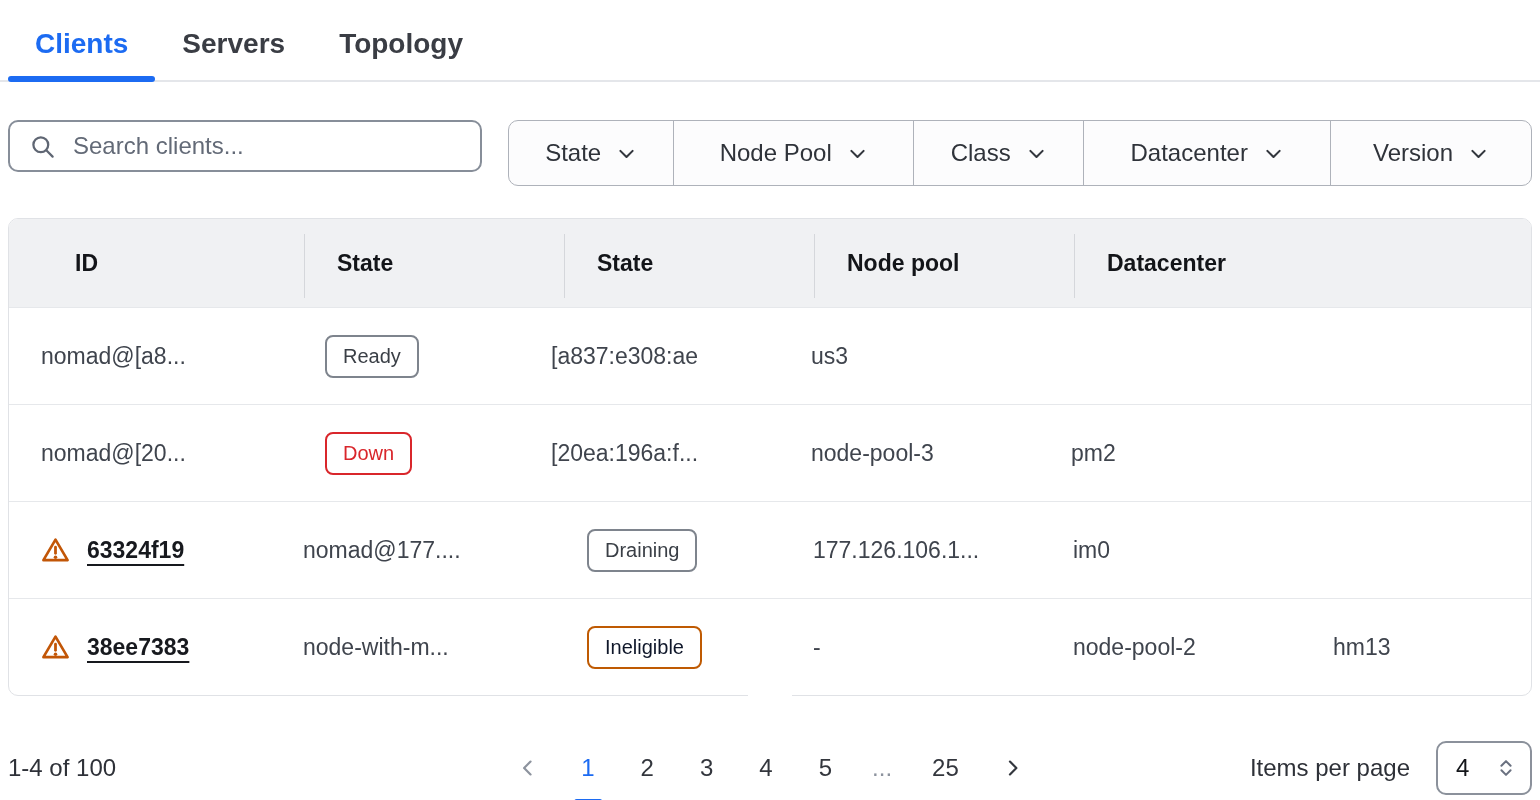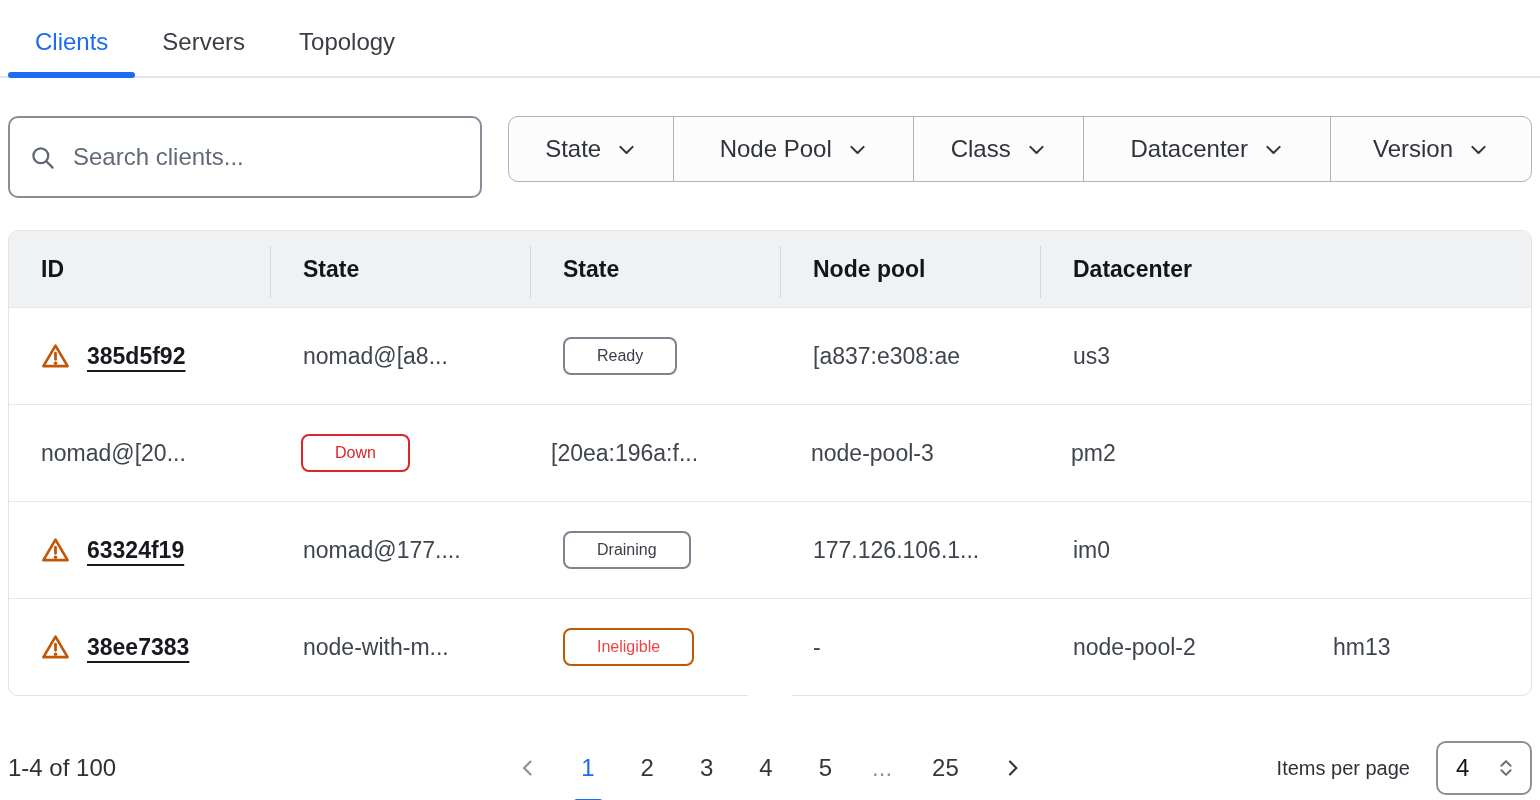--- a/index.html
+++ b/index.html
@@ -3,60 +3,60 @@
 <meta charset="utf-8">
 <style>
   html,body{margin:0;padding:0;}
   body{
     width:1540px;height:800px;overflow:hidden;background:#ffffff;
     font-family:"Liberation Sans",sans-serif;color:#1d1f24;
     -webkit-font-smoothing:antialiased;
   }
   
   .tabs{display:flex;padding:14px 8px 0;border-bottom:2px solid #e4e6ea;}
-  .tab{position:relative;font-size:24px;padding:14px 27px 20px;color:#3a3d44;cursor:pointer;}
+  .tab{position:relative;font-size:28px;padding:14px 27px 20px;color:#3a3d44;cursor:pointer;font-weight:bold;}
   .tab.active{color:#1c6bf2;}
   .tab.active::after{content:"";position:absolute;left:0;right:0;bottom:-2px;height:6px;background:#1c6bf2;border-radius:4px;}
   
   .page-body{padding:0 8px;}
   .toolbar{display:flex;gap:26px;margin-top:38px;}
-  .search{width:474px;min-width:474px;height:82px;border:2px solid #878e99;border-radius:10px;
+  .search{width:474px;min-width:474px;height:52px;border:2px solid #878e99;border-radius:10px;
     display:flex;align-items:center;padding:0 19px;gap:15px;box-sizing:border-box;background:#fff;}
   .search input{border:none;outline:none;font-size:24px;color:#30343c;flex:1;min-width:0;font-family:inherit;background:transparent;}
   .search input::placeholder{color:#636a77;}
   .filter-group{flex:1;height:66px;border:1px solid #aeb2ba;border-radius:10px;background:#fcfcfd;
     display:flex;overflow:hidden;box-sizing:border-box;}
   .filter{display:flex;align-items:center;justify-content:center;gap:15px;font-size:24px;color:#2f333a;
     border-right:1px solid #aeb2ba;cursor:pointer;}
   .filter:last-child{border-right:none;}
   
   .table{margin-top:32px;border:1px solid #e0e2e6;border-radius:10px;position:relative;background:#fff;}
   .table::after{content:"";position:absolute;bottom:-1px;left:50%;transform:translateX(-50%);width:44px;height:3px;background:#fff;}
-  .thead{display:flex;height:76px;background:#f0f1f3;border-radius:9px 9px 0 0;}
+  .thead{display:flex;height:88px;background:#f0f1f3;border-radius:9px 9px 0 0;padding-left:34px;}
   .th,.td{display:flex;align-items:center;padding:0 32px;box-sizing:border-box;overflow:hidden;white-space:nowrap;}
   .th{font-weight:bold;font-size:23px;color:#131519;position:relative;}
   .th:not(:last-child)::after{content:"";position:absolute;right:0;top:15px;bottom:9px;width:1px;background:#d5d7db;}
   .c0{flex:0 0 262px;} .c1{flex:0 0 260px;} .c2{flex:0 0 250px;} .c3{flex:0 0 260px;} .c4{flex:0 0 260px;} .c5{flex:1;}
   .trow{display:flex;height:96px;border-top:1px solid #e6e8eb;font-size:23px;color:#3f444d;}
   .id-cell{gap:17px;}
   .id-link{color:#17191e;font-weight:600;text-decoration:underline;text-underline-offset:6px;text-decoration-thickness:2px;cursor:pointer;}
-  .badge{display:inline-block;border-radius:8px;padding:8px 32px;font-size:16px;line-height:1.15;border:2px solid #7e848d;color:#3a3f46;background:#fff;}
+  .badge{display:inline-block;border-radius:8px;padding:8px 16px;font-size:20px;line-height:1.15;border:2px solid #7e848d;color:#3a3f46;background:#fff;margin-left:24px;}
   .badge[data-variant="critical"]{color:#d9262b;border-color:#d9262b;}
-  .badge[data-variant="warning"]{color:#ef4444;border-color:#bf5a02;}
+  .badge[data-variant="warning"]{color:#0f172a;border-color:#bf5a02;}
   
   .footer{position:relative;display:flex;align-items:center;margin-top:42px;height:60px;}
   .summary{font-size:24px;color:#2e3138;}
   .pagination{position:absolute;left:50%;transform:translateX(-50%);display:flex;align-items:center;gap:14px;}
   .page-btn{display:flex;align-items:center;justify-content:center;padding:8px 12px;cursor:pointer;}
   .page-num{font-size:24px;color:#33363d;padding:8px 16px;position:relative;cursor:pointer;}
   .page-num.active{color:#1c6bf2;}
   .page-num.active::after{content:"";position:absolute;left:50%;transform:translateX(-50%);bottom:-14px;width:28px;height:5px;border-radius:3px;background:#1c6bf2;}
   .page-ellipsis{font-size:24px;color:#8d939e;padding:8px 10px;}
   .per-page{display:flex;align-items:center;gap:26px;margin-left:auto;}
-  .per-page-label{font-size:20px;color:#2e3138;}
+  .per-page-label{font-size:24px;color:#2e3138;}
   .select{width:96px;height:54px;border:2px solid #8b919b;border-radius:10px;display:flex;align-items:center;
     justify-content:space-between;padding:0 13px 0 18px;box-sizing:border-box;font-size:24px;color:#131519;background:#fff;cursor:pointer;}
   .icon{display:inline-flex;align-items:center;justify-content:center;}
 </style>
 </head>
 <body>
 
 <nav class="tabs">
   <div class="tab active">Clients</div>
   <div class="tab">Servers</div>
@@ -122,30 +122,20 @@
   <div class="table">
     <div class="thead">
       <div class="th c0">ID</div>
       <div class="th c1">State</div>
       <div class="th c2">State</div>
       <div class="th c4">Node pool</div>
       <div class="th c5">Datacenter</div>
     </div>
 
     <div class="trow">
-      <div class="td c0 id-cell">
-        <span class="icon">
-            <svg viewBox="0 0 24 24" width="29" height="29">
-              <path d="M12 3 L22 20 H2 Z" fill="none" stroke="#c25607" stroke-width="2.2" stroke-linejoin="round"></path>
-              <line x1="12" y1="9.3" x2="12" y2="14.3" stroke="#c25607" stroke-width="2.3" stroke-linecap="round"></line>
-              <circle cx="12" cy="17.6" r="1.45" fill="#c25607"></circle>
-            </svg>
-          </span>
-        <span class="id-link">385d5f92</span>
-      </div>
       <div class="td c1">nomad@[a8...</div>
       <div class="td c2">
           <span class="badge" data-variant="neutral">Ready</span>
         </div>
       <div class="td c3">[a837:e308:ae</div>
       <div class="td c5">us3</div>
     </div>
 
     <div class="trow">
       <div class="td c1">nomad@[20...</div>

